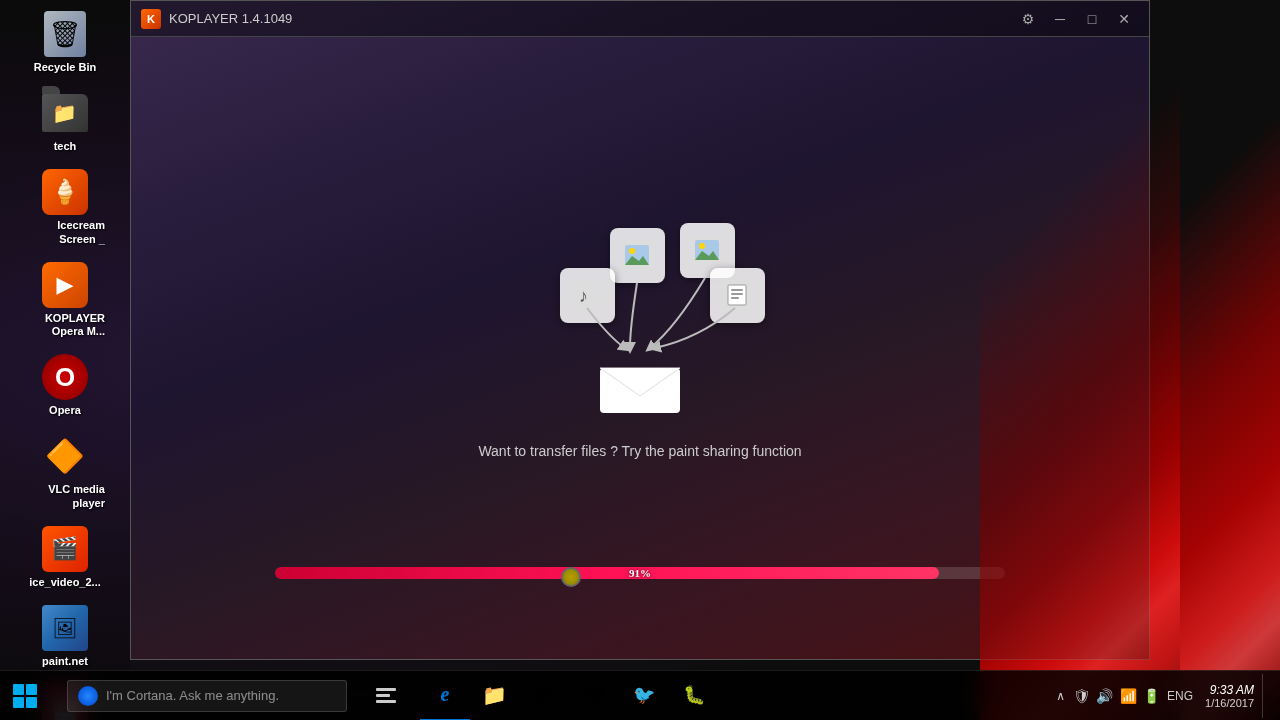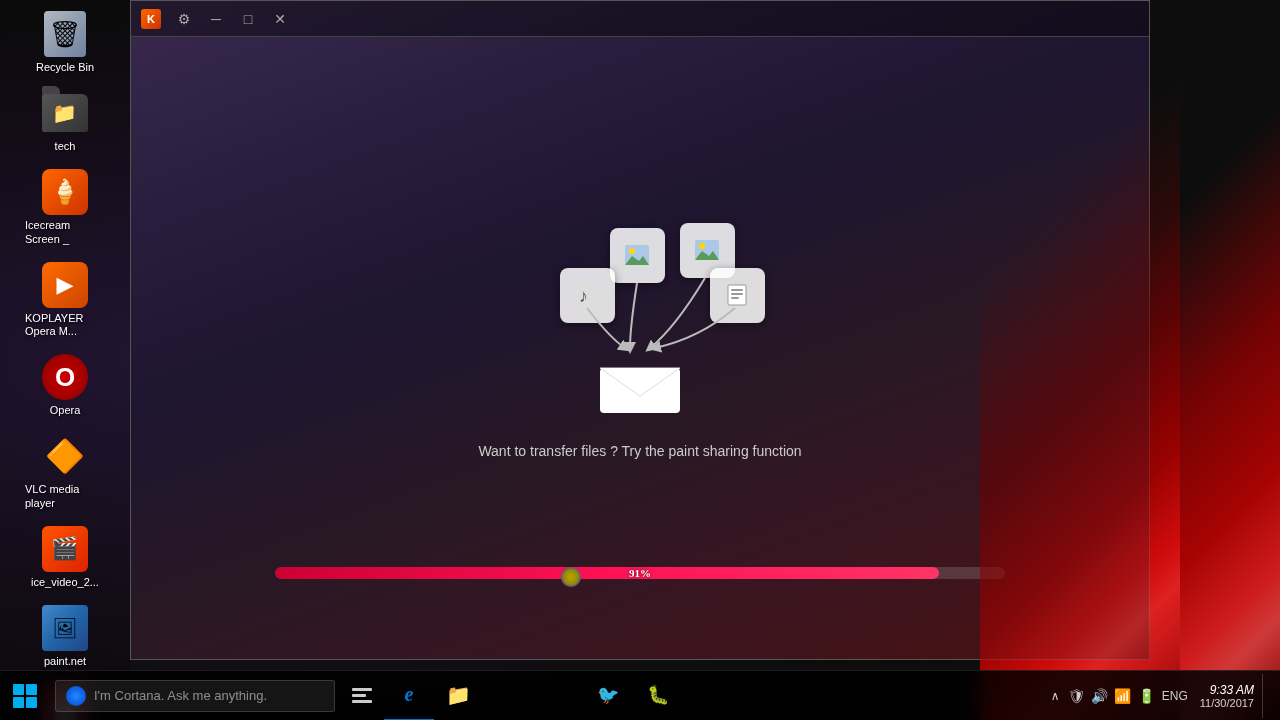--- a/index.html
+++ b/index.html
@@ -74,23 +74,24 @@
       display: flex;
       align-items: center;
       justify-content: center;
       font-size: 32px;
       margin-bottom: 3px;
     }
 
     .desktop-icon .icon-label {
       font-size: 11px;
       color: white;
-      text-align: left;
+      text-align: right;
       text-shadow: 1px 1px 2px black;
       line-height: 1.2;
+      font-weight: bold;
     }
 
     
     .tech-icon {
       background: linear-gradient(135deg, #555, #333);
       width: 46px;
       height: 38px;
       border-radius: 2px 6px 2px 2px;
       display: flex;
       align-items: center;
@@ -354,20 +355,21 @@
       bottom: 0;
       left: 0;
       width: 100%;
       height: 50px;
       background: rgba(0, 0, 0, 0.85);
       backdrop-filter: blur(10px);
       display: flex;
       align-items: center;
       border-top: 1px solid rgba(255,255,255,0.1);
       z-index: 100;
+      gap: 12px;
     }
 
     .start-btn {
       width: 50px;
       height: 50px;
       display: flex;
       align-items: center;
       justify-content: center;
       background: transparent;
       border: none;
@@ -578,20 +580,21 @@
     </div>
 
   </div>
 
   <div class="koplayer-window">
 
     <div class="title-bar">
       <div class="title-bar-icon">
         <span style="font-size:11px;font-weight:bold;color:white;">K</span>
       </div>
+      <span class="title-bar-text">KOPLAYER 1.4.1049</span>
       <div class="title-bar-controls">
         <div class="title-btn">⚙</div>
         <div class="title-btn">─</div>
         <div class="title-btn">□</div>
         <div class="title-btn close">✕</div>
       </div>
     </div>
 
     <div class="window-content">
 
@@ -725,20 +728,20 @@
       <span class="notif-expand">∧</span>
       <div class="system-tray">
         <span class="tray-icon">🛡</span>
         <span class="tray-icon">🔊</span>
         <span class="tray-icon">📶</span>
         <span class="tray-icon">🔋</span>
         <span class="tray-icon" style="font-size:12px;">ENG</span>
       </div>
       <div class="clock">
         <span class="clock-time">9:33 AM</span>
-        <span class="clock-date">11/30/2017</span>
+        <span class="clock-date">1/16/2017</span>
       </div>
       <div class="show-desktop"></div>
     </div>
 
   </div>
 
 </div>
 
 </body></html>

